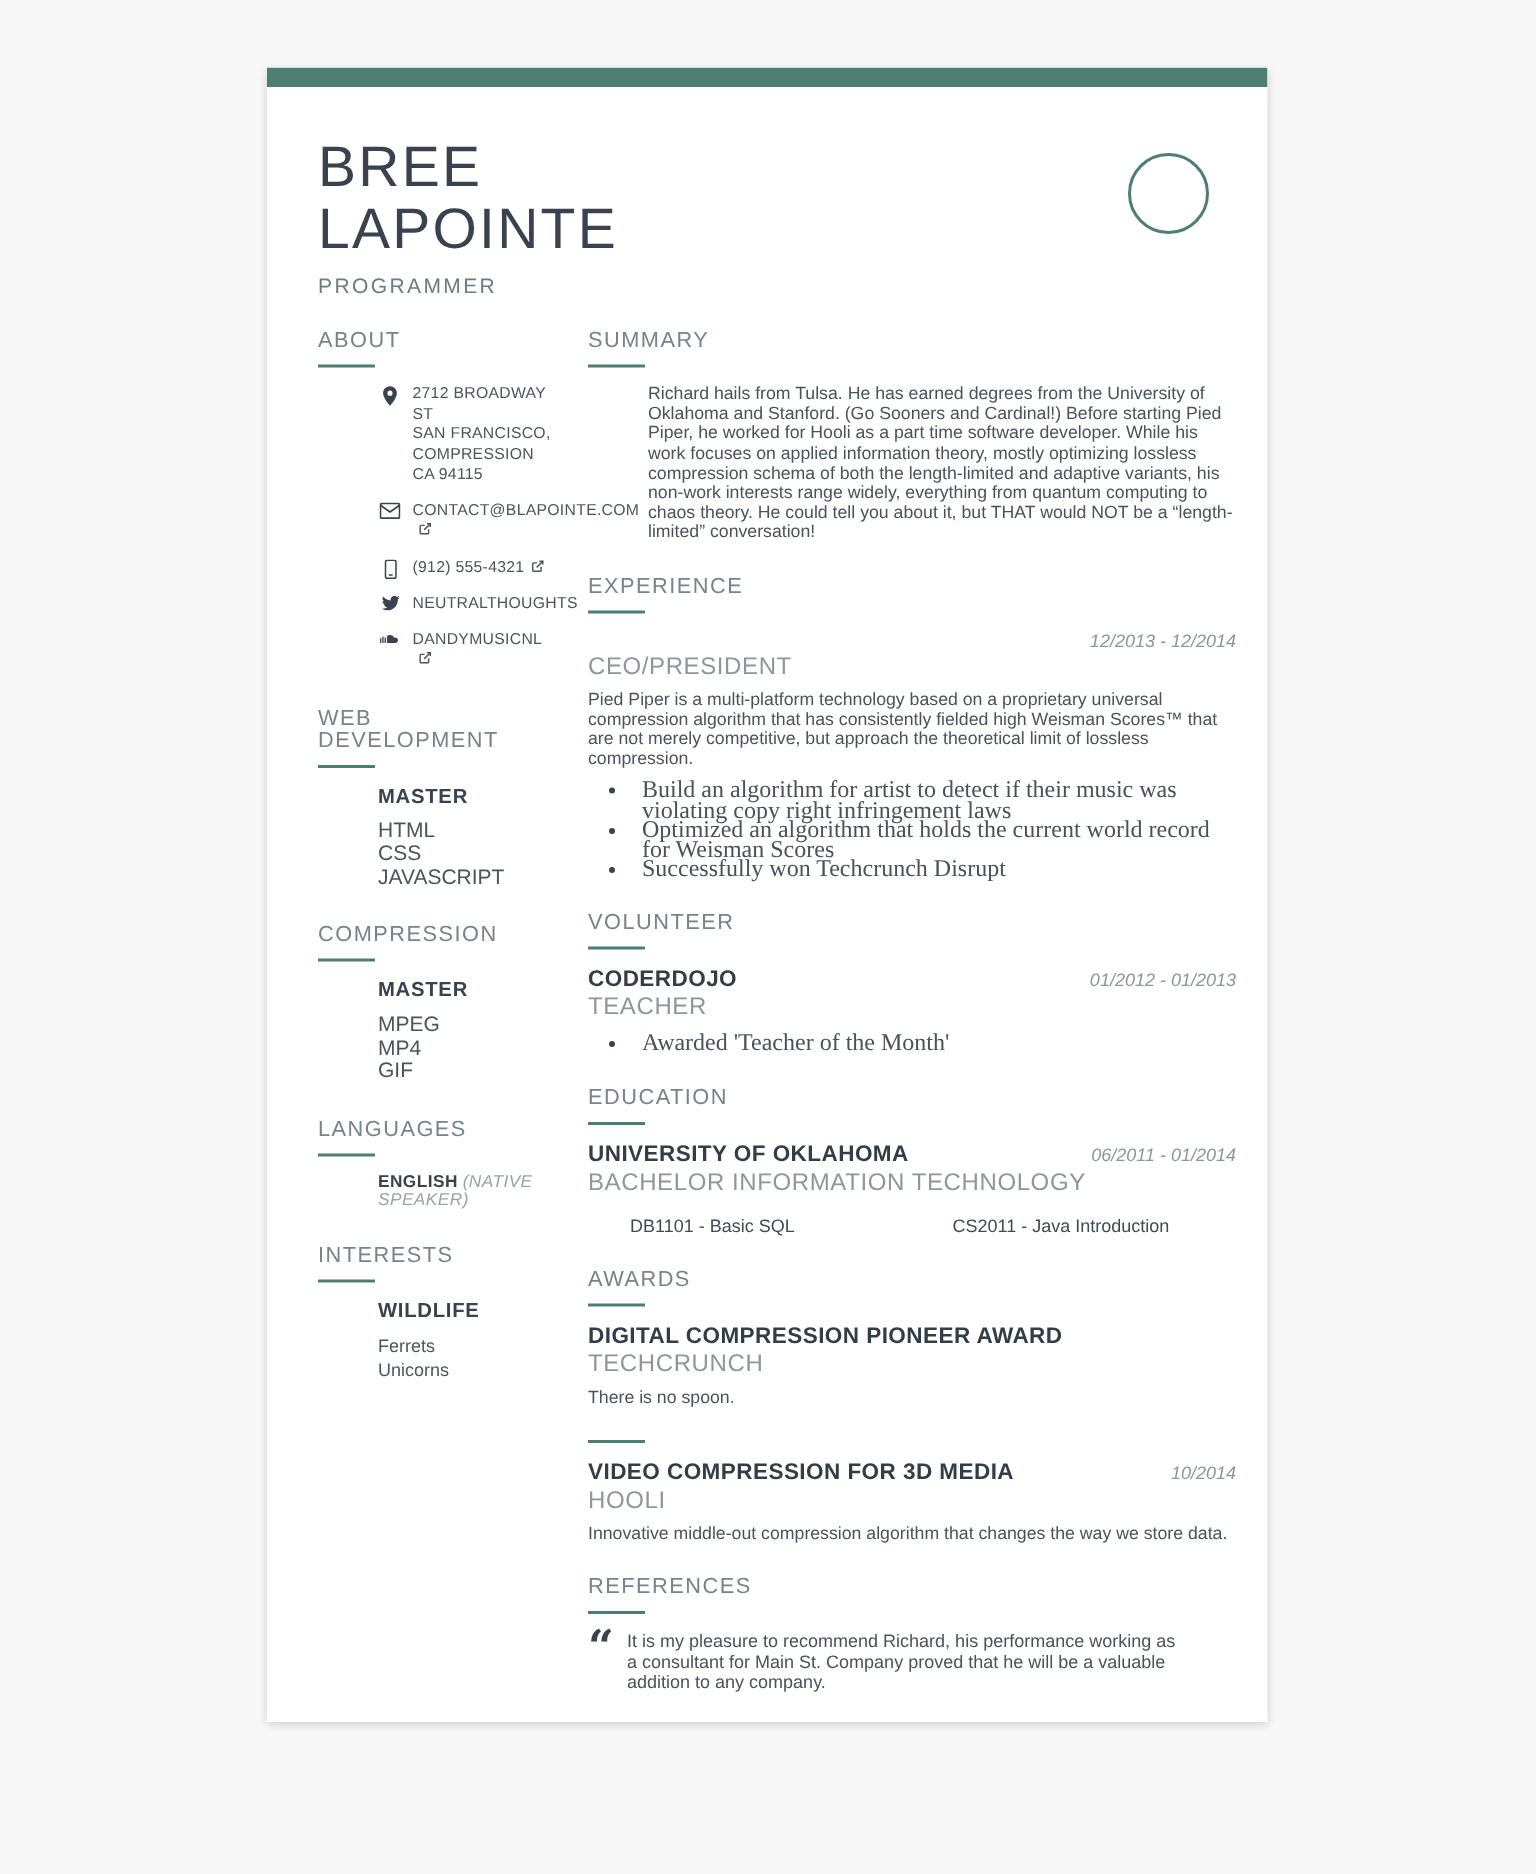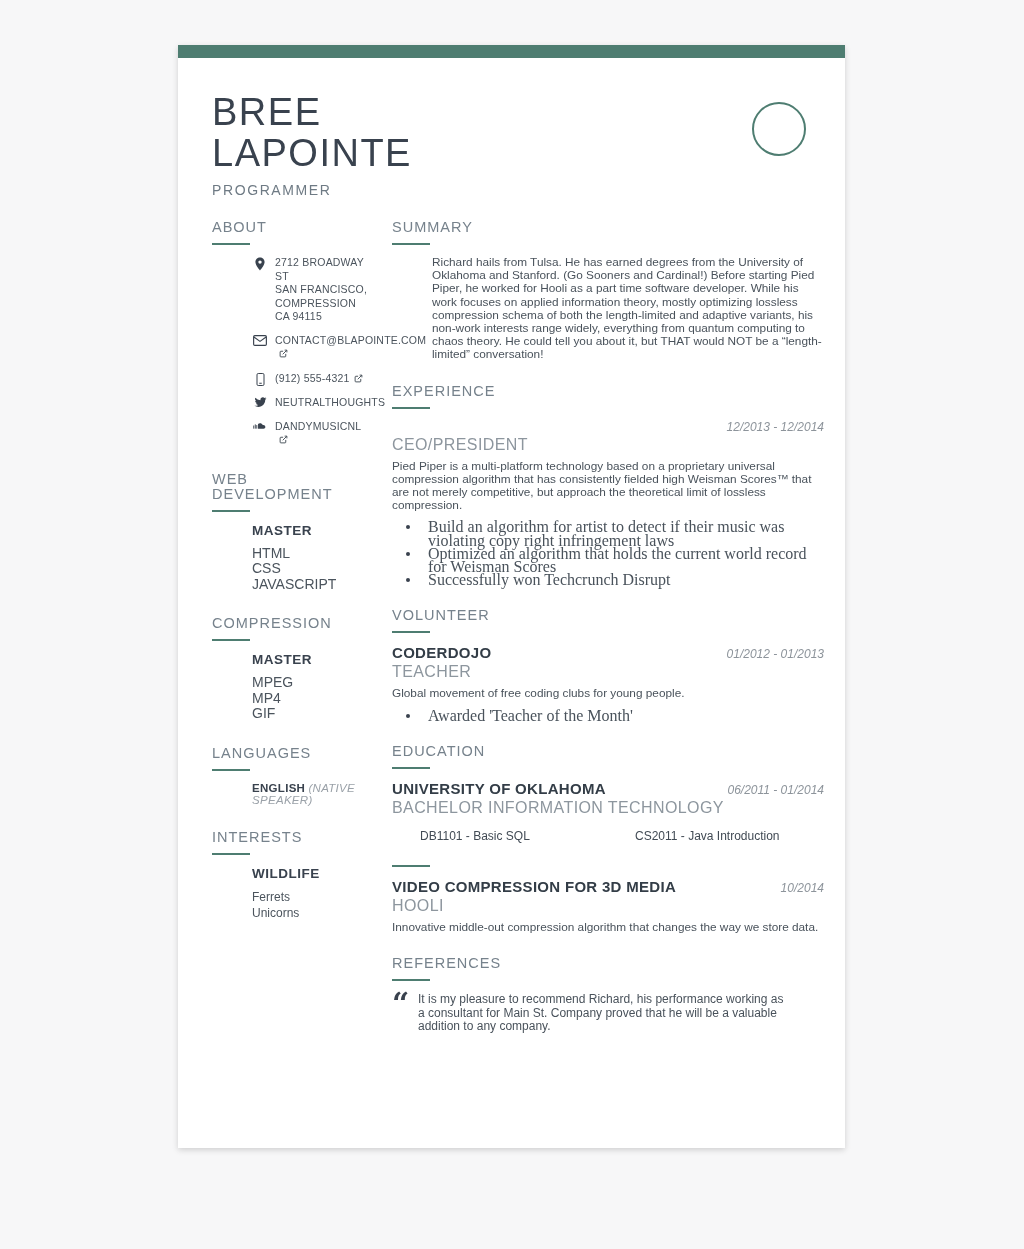--- a/index.html
+++ b/index.html
@@ -222,21 +222,20 @@
 
         <div class="r-sec">
           <div class="sec-h">VOLUNTEER</div>
           <div class="rule"></div>
           <div class="entry">
             <div class="e-head">
               <span class="e-title">CODERDOJO</span>
               <span class="e-date">01/2012 - 01/2013</span>
             </div>
             <div class="e-role">TEACHER</div>
-            <div class="e-desc">Global movement of free coding clubs for young people.</div>
             <ul class="bullets">
               <li>Awarded 'Teacher of the Month'</li>
             </ul>
           </div>
         </div>
 
         <div class="r-sec">
           <div class="sec-h">EDUCATION</div>
           <div class="rule"></div>
           <div class="entry">
@@ -245,20 +244,31 @@
               <span class="e-date">06/2011 - 01/2014</span>
             </div>
             <div class="e-role">BACHELOR INFORMATION TECHNOLOGY</div>
             <div class="courses">
               <span class="course first">DB1101 - Basic SQL</span>
               <span class="course">CS2011 - Java Introduction</span>
             </div>
           </div>
         </div>
 
+        <div class="r-sec">
+          <div class="sec-h">AWARDS</div>
+          <div class="rule"></div>
+          <div class="entry">
+            <div class="e-head">
+              <span class="e-title">DIGITAL COMPRESSION PIONEER AWARD</span>
+            </div>
+            <div class="e-role">TECHCRUNCH</div>
+            <div class="e-desc">There is no spoon.</div>
+          </div>
+        </div>
 
         <div class="r-sec">
           <div class="rule"></div>
           <div class="entry">
             <div class="e-head">
               <span class="e-title">VIDEO COMPRESSION FOR 3D MEDIA</span>
               <span class="e-date">10/2014</span>
             </div>
             <div class="e-role">HOOLI</div>
             <div class="e-desc">Innovative middle-out compression algorithm that changes the way we store data.</div>

